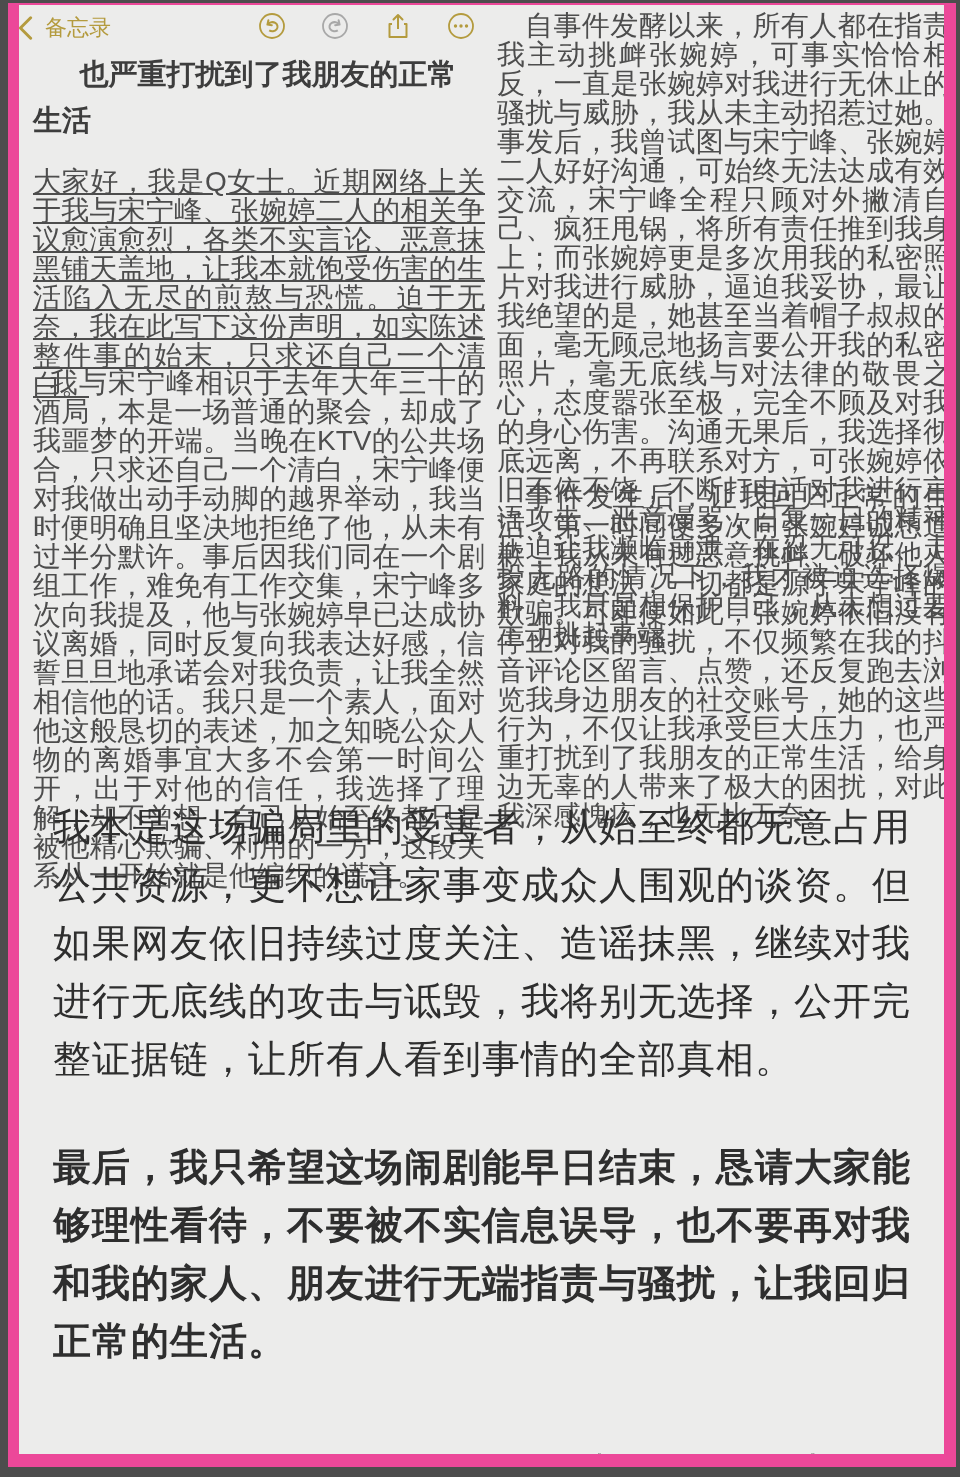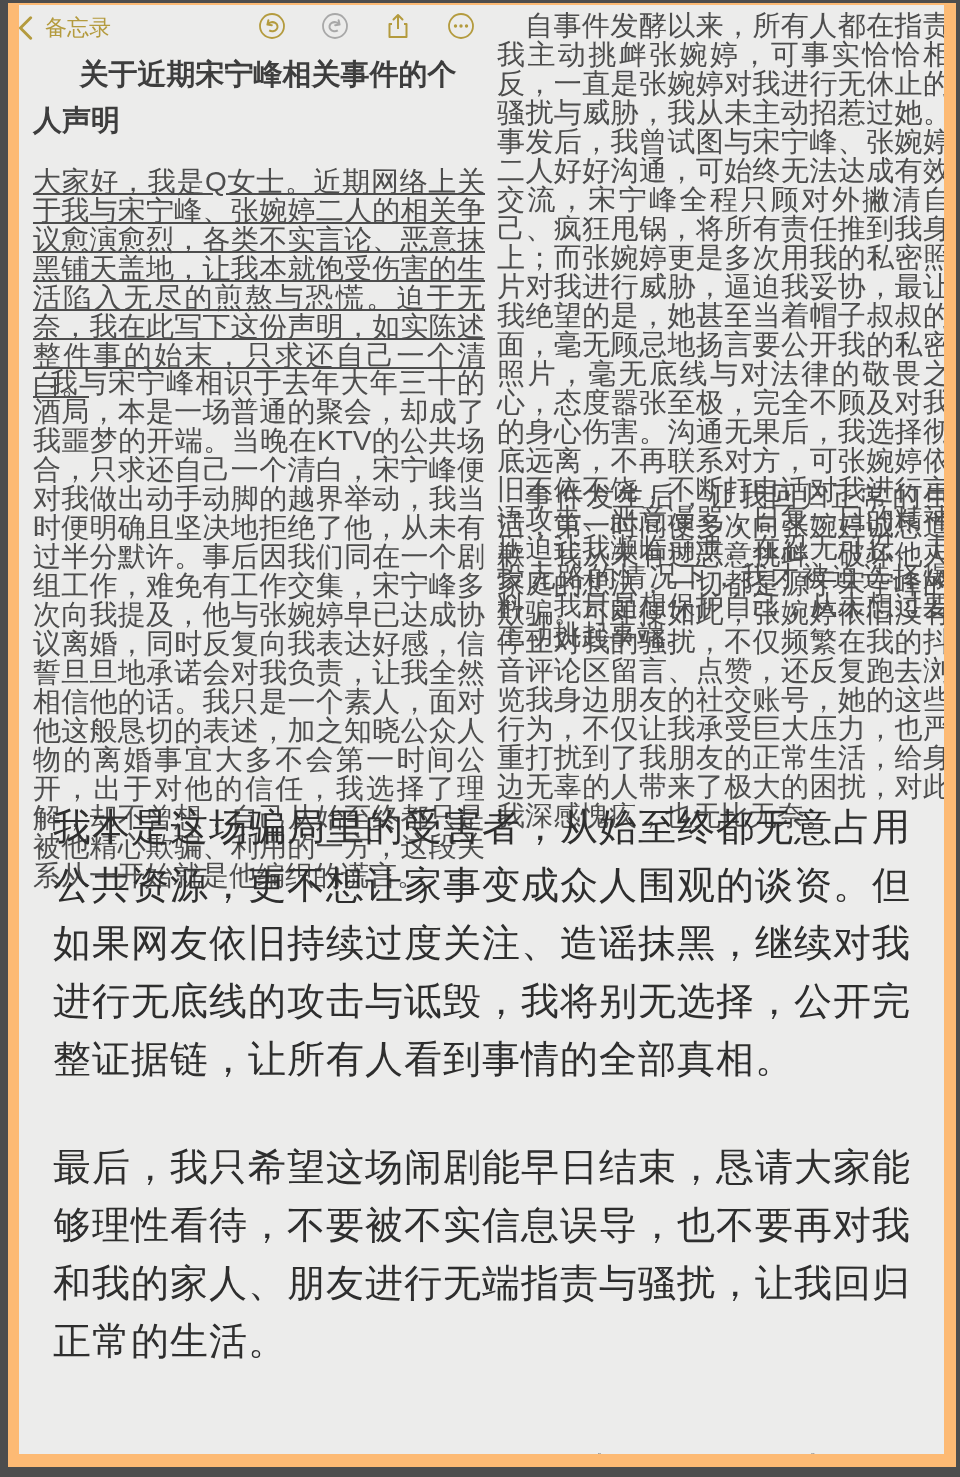--- a/index.html
+++ b/index.html
@@ -1,20 +1,20 @@
 <!DOCTYPE html>
 <html><head>
 <meta charset="utf-8">
 <style>
   * { margin:0; padding:0; box-sizing:border-box; }
   html,body { width:960px; height:1477px; overflow:hidden; background:#4d4d4d;
               font-family:"Liberation Sans", sans-serif; }
   .device-frame { position:absolute; left:0; top:0; width:960px; height:1477px;
                   background:#4d4d4d; padding:3px 4px 10px 8px; }
-  .bezel { width:100%; height:100%; background:#fdba74; padding:2px 12px 13px 11px; }
+  .bezel { width:100%; height:100%; background:#ec4899; padding:2px 12px 13px 11px; }
   .screen { position:relative; width:100%; height:100%; background:#ececeb; overflow:hidden; }
 
   
   .toolbar { position:absolute; left:0; top:6px; width:460px; height:40px; }
   .back-btn { position:absolute; left:-4px; top:2px; display:flex; align-items:center;
               gap:8px; color:#b49b3e; cursor:pointer; }
   .back-btn svg { width:22px; height:26px; display:block; }
   .back-label { font-size:22px; color:#b49b3e; }
   .tb-icons { position:absolute; left:238px; top:0; display:flex; align-items:center; gap:33px; }
   .tb-btn { width:30px; height:30px; display:flex; align-items:center; justify-content:center;
@@ -29,21 +29,21 @@
                 line-height:46px; font-weight:bold; color:#3d3d3d; text-indent:1.6em; }
   .lp1 { left:14px; top:162px;  width:452px;text-decoration:underline; }
   .lp2 { left:14px; top:363px;  width:452px; text-indent:0.6em; }
   .rp1 { left:478px; top:6px;   width:454px; text-indent:1.0em; }
   .rp2 { left:478px; top:477px; width:454px; text-indent:1.0em; }
 
   
   .big { position:absolute; left:34px; width:860px; font-size:38px; line-height:58px;
          color:#2e2e2e; letter-spacing:1px; }
   .big1 { top:793px; }
-  .big2 { top:1133px; }
+  .big2 { top:1133px;font-weight:bold; }
 
   .signature { position:absolute; left:562px; top:1398px; width:330px;
                font-size:37px; color:#3a3a3a;margin-top:44px; }
 </style>
 </head>
 <body>
 
 <div class="device-frame">
   <div class="bezel">
     <div class="screen">
@@ -82,21 +82,21 @@
             <svg viewBox="0 0 28 28">
               <circle cx="14" cy="14" r="12" fill="none" stroke="currentColor" stroke-width="1.8"></circle>
               <circle cx="8.5" cy="14" r="1.7" fill="currentColor"></circle>
               <circle cx="14" cy="14" r="1.7" fill="currentColor"></circle>
               <circle cx="19.5" cy="14" r="1.7" fill="currentColor"></circle>
             </svg>
           </div>
         </div>
       </div>
 
-      <h1 class="note-title">关于近期宋宁峰相关事件的个人声明</h1>
+      <h1 class="note-title">也严重打扰到了我朋友的正常生活</h1>
 
       <p class="col lp1">大家好，我是Q女士。近期网络上关于我与宋宁峰、张婉婷二人的相关争议愈演愈烈，各类不实言论、恶意抹黑铺天盖地，让我本就饱受伤害的生活陷入无尽的煎熬与恐慌。迫于无奈，我在此写下这份声明，如实陈述整件事的始末，只求还自己一个清白。</p>
       <p class="col lp2">我与宋宁峰相识于去年大年三十的酒局，本是一场普通的聚会，却成了我噩梦的开端。当晚在KTV的公共场合，只求还自己一个清白，宋宁峰便对我做出动手动脚的越界举动，我当时便明确且坚决地拒绝了他，从未有过半分默许。事后因我们同在一个剧组工作，难免有工作交集，宋宁峰多次向我提及，他与张婉婷早已达成协议离婚，同时反复向我表达好感，信誓旦旦地承诺会对我负责，让我全然相信他的话。我只是一个素人，面对他这般恳切的表述，加之知晓公众人物的离婚事宜大多不会第一时间公开，出于对他的信任，我选择了理解，却不曾想，自己从始至终都只是被他精心欺骗、利用的一方，这段关系从一开始就是他编织的谎言。</p>
 
       <p class="col rp1">自事件发酵以来，所有人都在指责我主动挑衅张婉婷，可事实恰恰相反，一直是张婉婷对我进行无休止的骚扰与威胁，我从未主动招惹过她。事发后，我曾试图与宋宁峰、张婉婷二人好好沟通，可始终无法达成有效交流，宋宁峰全程只顾对外撇清自己、疯狂甩锅，将所有责任推到我身上；而张婉婷更是多次用我的私密照片对我进行威胁，逼迫我妥协，最让我绝望的是，她甚至当着帽子叔叔的面，毫无顾忌地扬言要公开我的私密照片，毫无底线与对法律的敬畏之心，态度嚣张至极，完全不顾及对我的身心伤害。沟通无果后，我选择彻底远离，不再联系对方，可张婉婷依旧不依不饶，不断打电话对我进行言语攻击、恶意谩骂，日复一日的精神压迫让我濒临崩溃。在忍无可忍、走投无路的情况下，我才被迫选择爆料，我只是想保护自己，从未想过要主动挑起事端。</p>
       <p class="col rp2">事件发生后，让我回归正常的生活，第一时间便多次向张婉婷诚恳道歉，我从未有过恶意挑衅、破坏他人家庭的想法，一切都是源于宋宁峰的欺骗。可即便如此，张婉婷依旧没有停止对我的骚扰，不仅频繁在我的抖音评论区留言、点赞，还反复跑去浏览我身边朋友的社交账号，她的这些行为，不仅让我承受巨大压力，也严重打扰到了我朋友的正常生活，给身边无辜的人带来了极大的困扰，对此我深感愧疚，也无比无奈。</p>
 
       <p class="big big1">我本是这场骗局里的受害者，从始至终都无意占用公共资源，更不想让家事变成众人围观的谈资。但如果网友依旧持续过度关注、造谣抹黑，继续对我进行无底线的攻击与诋毁，我将别无选择，公开完整证据链，让所有人看到事情的全部真相。</p>
       <p class="big big2">最后，我只希望这场闹剧能早日结束，恳请大家能够理性看待，不要被不实信息误导，也不要再对我和我的家人、朋友进行无端指责与骚扰，让我回归正常的生活。</p>
 

